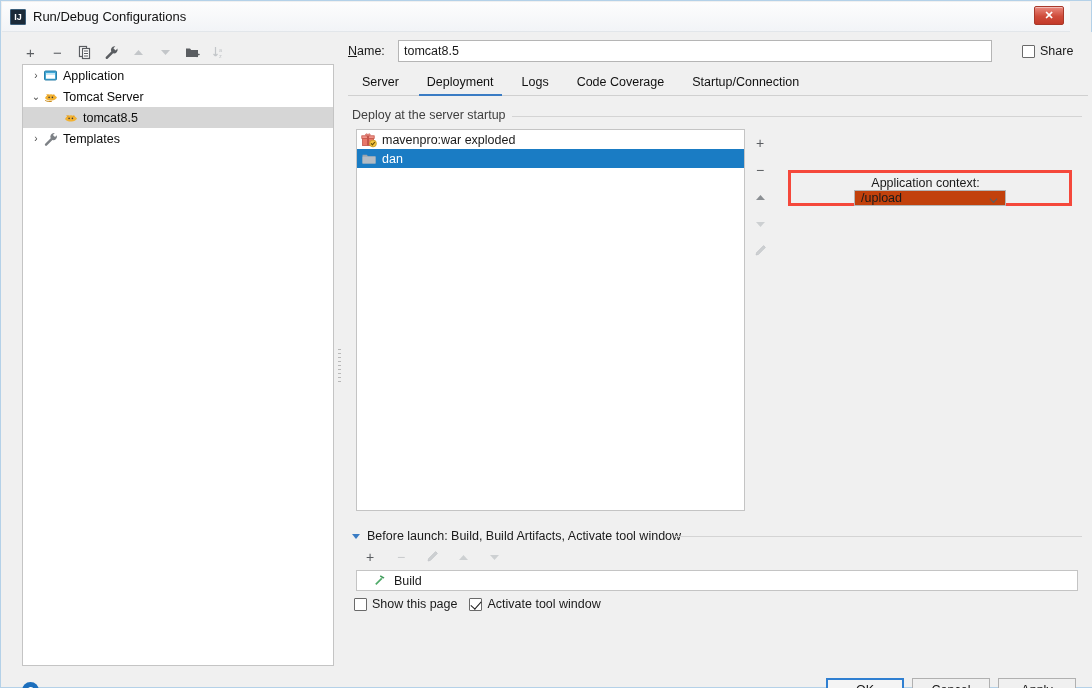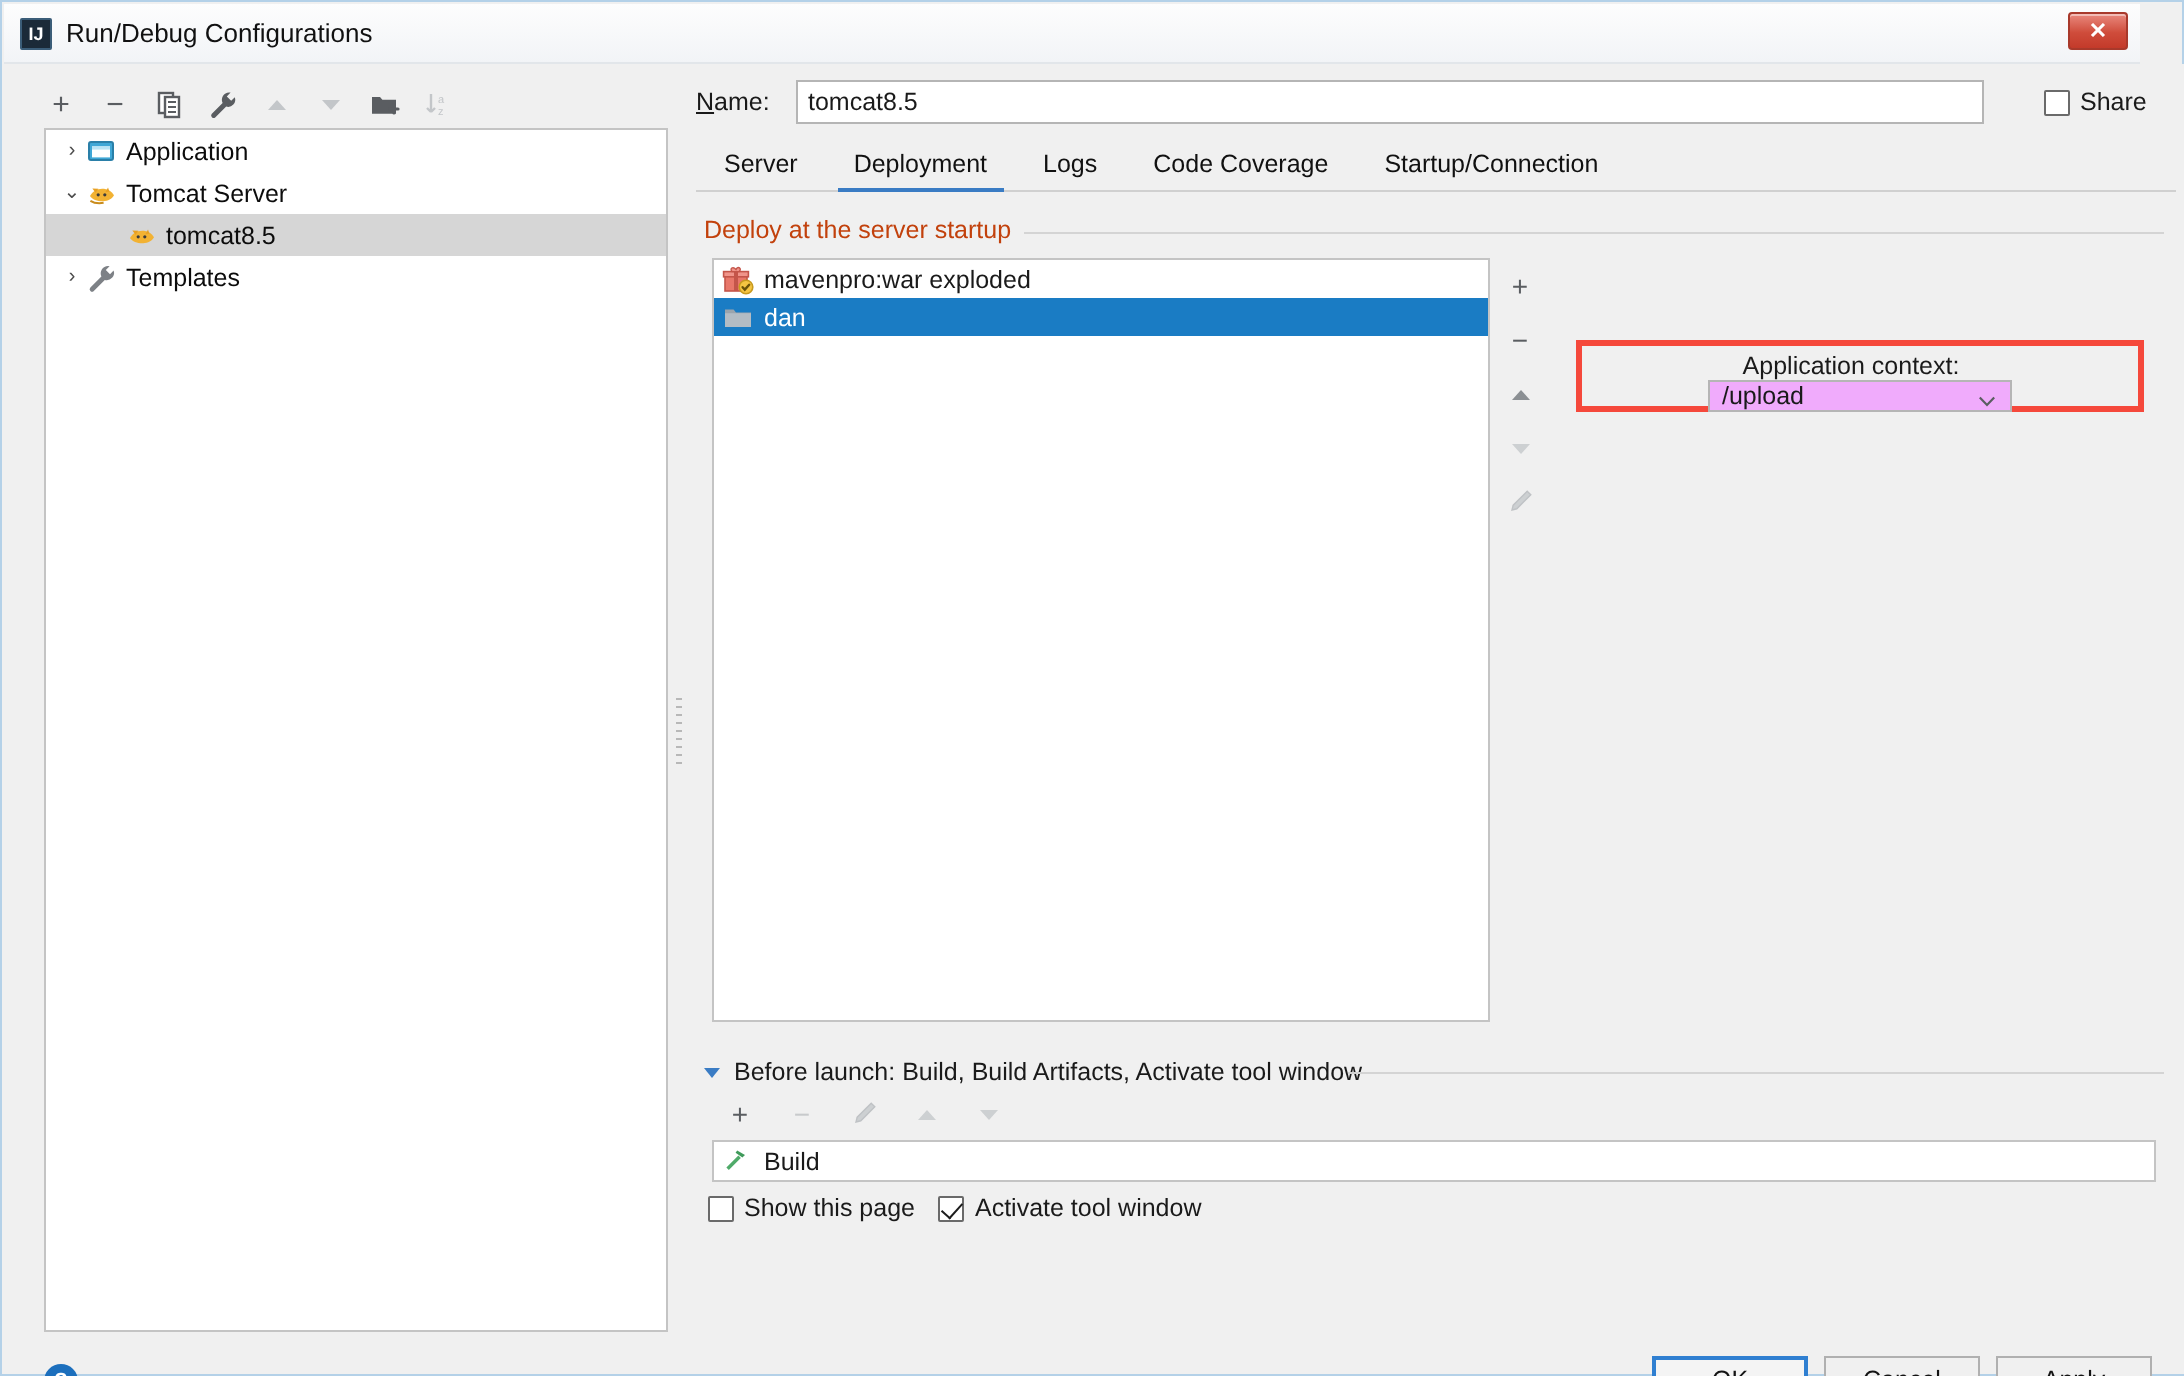--- a/index.html
+++ b/index.html
@@ -169,21 +169,21 @@
     height: 2px; background: #3a7cc4;
   }
 
   
   #deploy-group {
     position: absolute; left: 6px; top: 76px;
     width: 730px; height: 440px;
   }
   #deploy-legend {
     position: absolute; left: 0; top: 0;
-    font-size: 12.5px; color: #c2410c;
+    font-size: 12.5px; color: #404040;
     background: #f0f0f0; padding-right: 6px; z-index: 2;
   }
   #deploy-line {
     position: absolute; left: 0; right: 0; top: 8px;
     height: 1px; background: #d4d4d4;
   }
 
   #list-box {
     position: absolute; left: 4px; top: 21px;
     width: 389px; height: 382px;
@@ -219,21 +219,21 @@
     border: 3px solid #f5483b;
   }
   #ctx-row {
     position: absolute; left: 442px; top: 68px;
     width: 272px; height: 24px;
     display: flex; align-items: center; flex-direction: column;
   }
   #ctx-label { font-size: 12.5px; margin-right: 9px; }
   #ctx-combo {
     width: 152px; height: 22px;
-    background: #f0abfc; border: 1px solid #b5b5b5;
+    background: #c2410c; border: 1px solid #b5b5b5;
     display: flex; align-items: center;
     padding-left: 6px; font-size: 12.5px; cursor: pointer;
     position: relative;
   }
   #ctx-combo .caret {
     position: absolute; right: 7px; top: 5px;
     width: 9px; height: 9px;
   }
 
   
@@ -257,21 +257,21 @@
     height: 1px; background: #d4d4d4;
   }
   #bl-toolbar {
     position: absolute; left: 10px; top: 21px;
     display: flex; align-items: center; gap: 15px;
   }
   #bl-list {
     position: absolute; left: 4px; top: 42px;
     width: 722px; height: 21px;
     background: #fff; border: 1px solid #c4c4c4;
-    display: flex; align-items: center; padding-left: 4px;
+    display: flex; align-items: center; padding-left: 16px;
   }
   #bl-item { display: flex; align-items: center; gap: 6px; font-size: 12.5px; cursor: pointer; }
 
   
   #bottom-checks {
     position: absolute; left: 8px; top: 565px;
     display: flex; align-items: center; gap: 12px;
     font-size: 12.5px;
   }
   .cb-wrap { display: flex; align-items: center; gap: 5px; cursor: pointer; }

